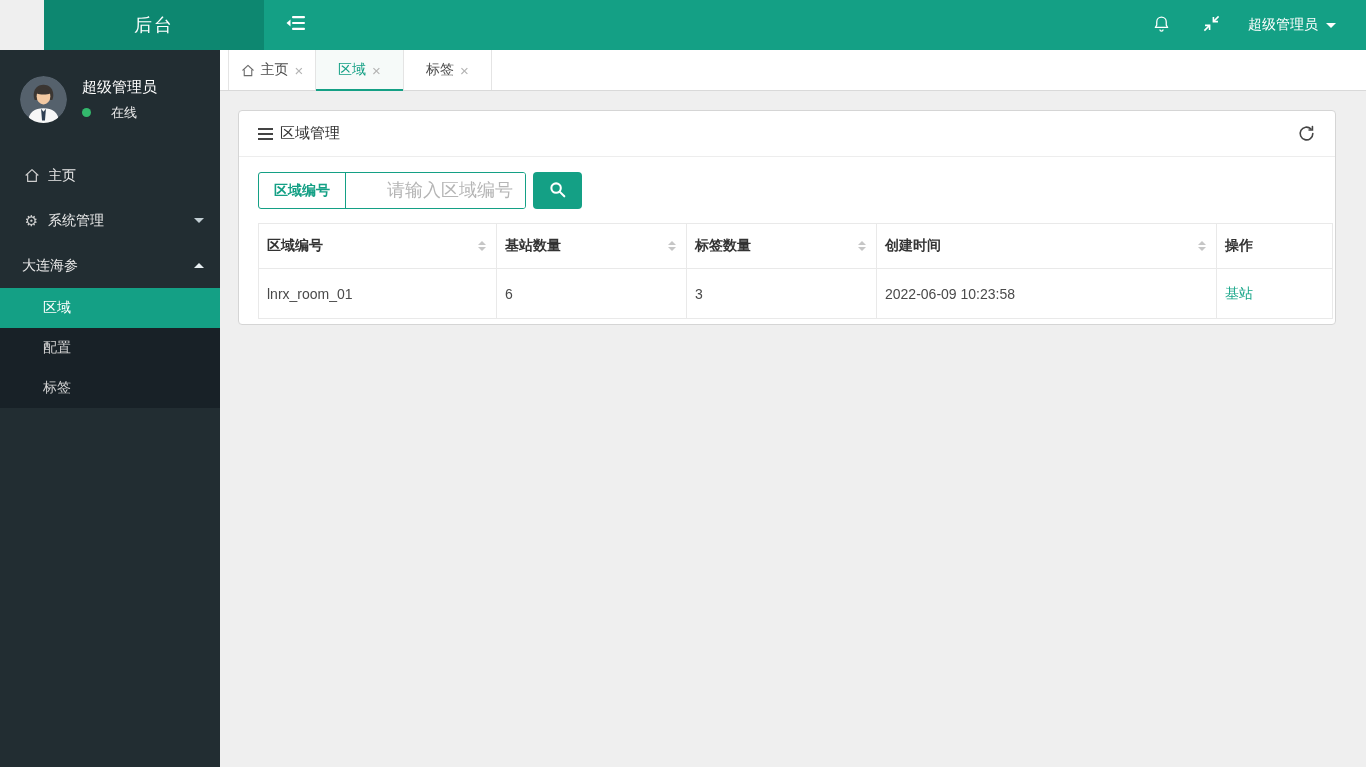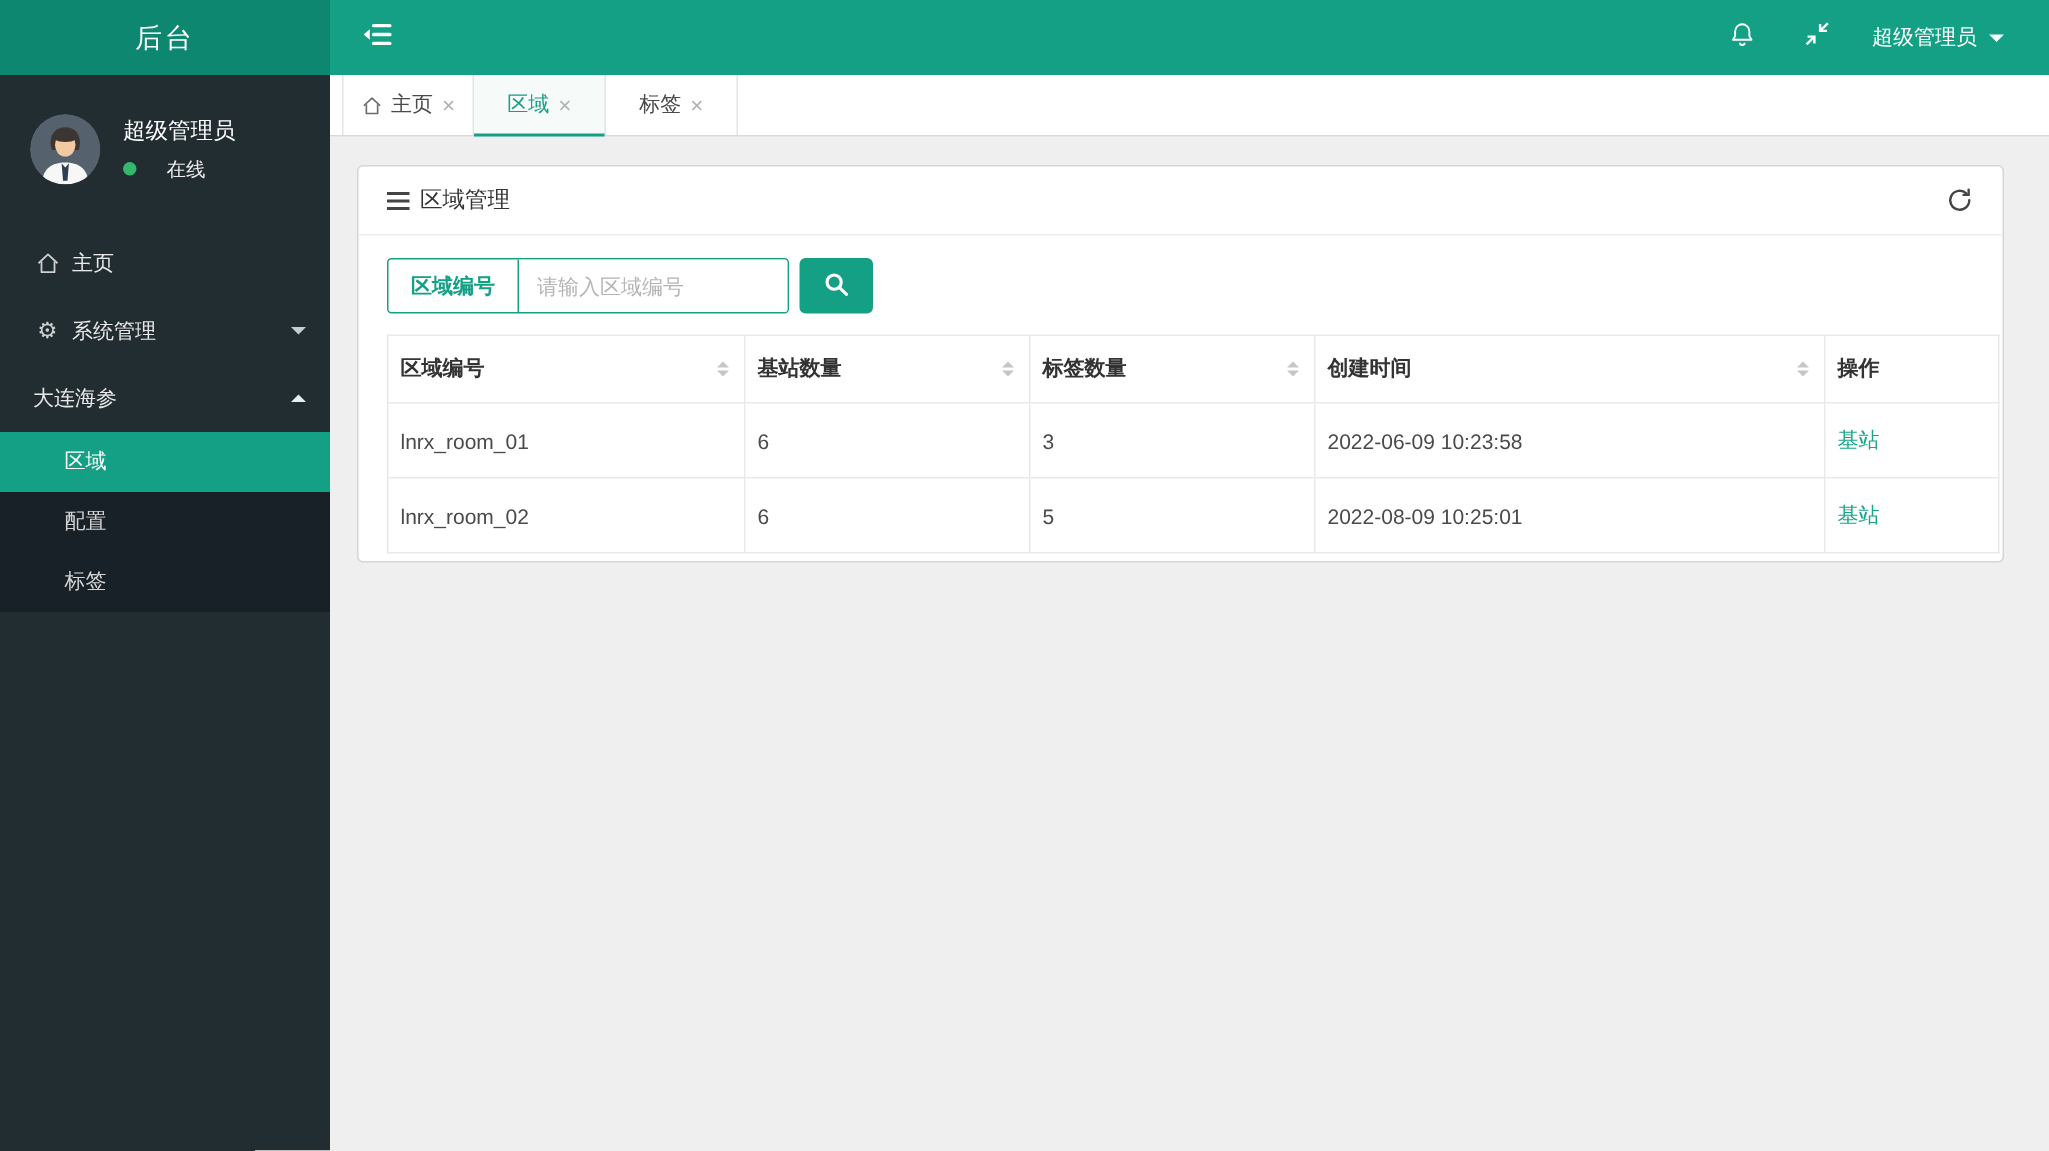--- a/index.html
+++ b/index.html
@@ -2,21 +2,21 @@
 <html><head>
 <meta charset="utf-8">
 <style>
   * { margin:0; padding:0; box-sizing:border-box; }
   html,body { width:1366px; height:767px; overflow:hidden; }
   body { font-family:"Liberation Sans","DejaVu Sans",sans-serif; background:#efefef; position:relative; }
 
   
   .topbar { display:flex; height:50px; }
   .logo { width:220px; background:#0d8770; color:#fff; font-size:18px;
-          display:flex; align-items:center; justify-content:center; letter-spacing:2px; }
+          display:flex; align-items:center; justify-content:center; letter-spacing:2px;margin-left:44px; }
   .navbar { flex:1; background:#14a085; display:flex; align-items:center; }
   .nav-toggle { width:48px; height:50px; display:flex; align-items:center; justify-content:center;
                 cursor:pointer; margin-left:8px; }
   .nav-right { margin-left:auto; display:flex; align-items:center; padding-right:18px; }
   .nav-icon-btn { width:50px; height:50px; display:flex; align-items:center; justify-content:center; cursor:pointer; }
   .user-menu { color:#fff; font-size:14px; display:flex; align-items:center; gap:8px;
                padding:0 12px; height:50px; cursor:pointer; }
   .tri-down-w { width:0; height:0; border-left:5px solid transparent; border-right:5px solid transparent;
                 border-top:5px solid #fff; }
 
@@ -62,21 +62,21 @@
   .hamburger { display:flex; flex-direction:column; gap:3px; }
   .hamburger span { width:15px; height:2px; background:#444; display:block; }
   .panel-title { font-size:15px; color:#333; margin-left:7px; }
   .refresh-btn { margin-left:auto; cursor:pointer; display:flex; }
 
   .panel-body { padding:15px 19px 5px; }
   .search-row { display:flex; margin-bottom:14px; }
   .input-group { display:flex; border:1px solid #14a085; border-radius:3px; overflow:hidden; height:37px; background:#fff; }
   .ig-label { display:flex; align-items:center; padding:0 15px; color:#14a085; font-size:14px;
               font-weight:bold; border-right:1px solid #14a085; }
-  .ig-input { border:none; outline:none; width:179px; padding:0 12px; font-size:14px; color:#333; }
+  .ig-input { border:none; outline:none; width:179px; padding:0 12px; font-size:18px; color:#333;text-align:right; }
   .ig-input::placeholder { color:#b5b5b5; }
   .search-btn { margin-left:7px; width:49px; height:37px; background:#14a085; border:none;
                 border-radius:4px; display:flex; align-items:center; justify-content:center; cursor:pointer; }
 
   table { width:1074px; border-collapse:collapse; table-layout:fixed; }
   th, td { border:1px solid #e9e9e9; font-size:14px; text-align:left; padding:0 8px; }
   th { height:45px; color:#333; font-weight:bold; position:relative; }
   td { height:50px; color:#4a4a4a; }
   .sort { position:absolute; right:10px; top:50%; transform:translateY(-50%);
           display:flex; flex-direction:column; gap:2px; }
@@ -281,25 +281,18 @@
             </tr>
           </thead>
           <tbody>
             <tr>
               <td>lnrx_room_01</td>
               <td>6</td>
               <td>3</td>
               <td>2022-06-09 10:23:58</td>
               <td><a class="action-link">基站</a></td>
             </tr>
-            <tr>
-              <td>lnrx_room_02</td>
-              <td>6</td>
-              <td>5</td>
-              <td>2022-08-09 10:25:01</td>
-              <td><a class="action-link">基站</a></td>
-            </tr>
           </tbody>
         </table>
       </div>
     </div>
   </div>
 </div>
 
 </body></html>

